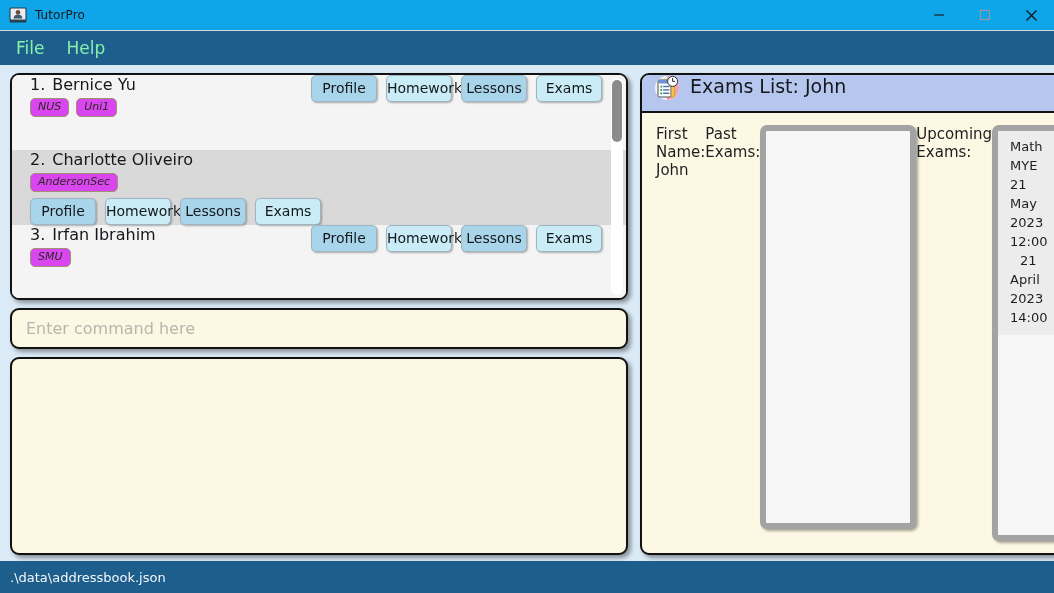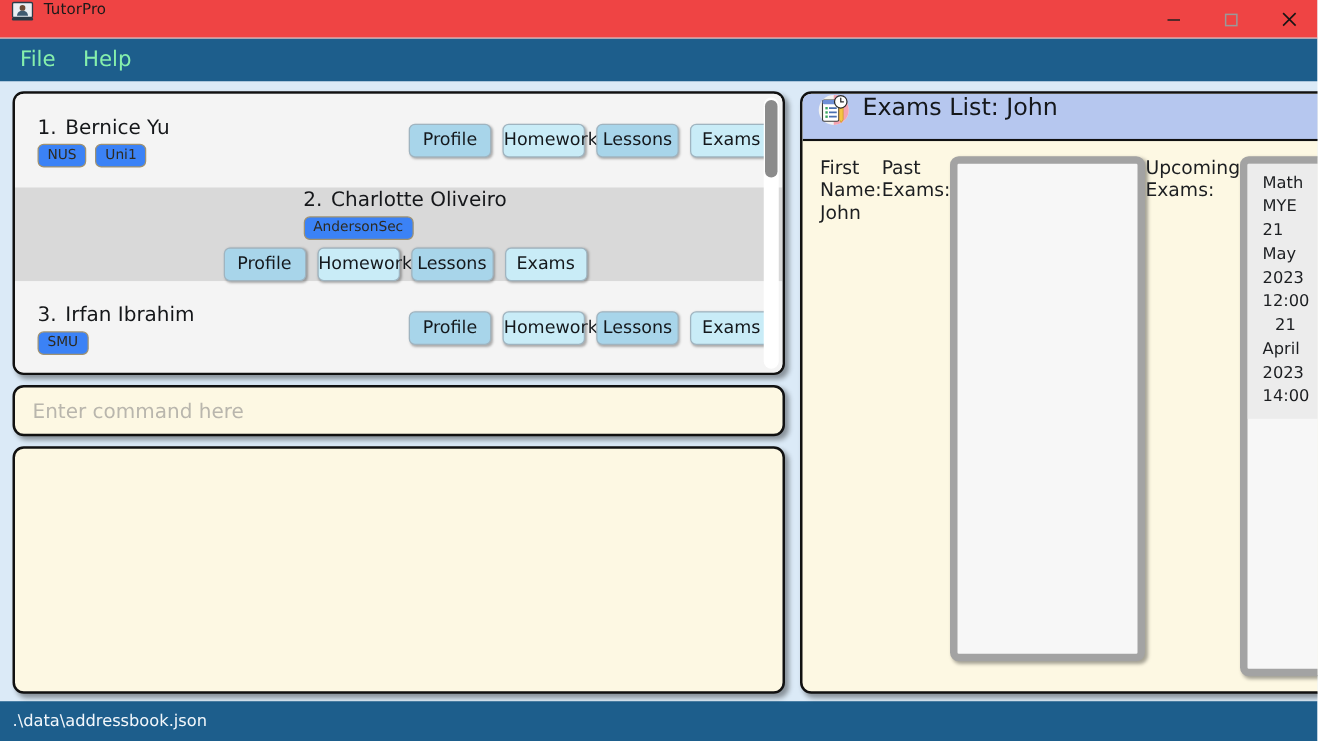--- a/index.html
+++ b/index.html
@@ -17,23 +17,24 @@
     width: 1054px;
     height: 593px;
     background: #dbeaf7;
     display: flex;
     flex-direction: column;
   }
 
   
   .titlebar {
     height: 31px;
-    background: #ef4444;
+    background: #0ea5e9;
     border-bottom: 1px solid #d8d8d8;
     display: flex;
+    align-items: center;
     flex: 0 0 31px;
   }
   .titlebar .app-icon {
     width: 18px; height: 18px;
     margin-left: 9px; margin-right: 8px;
     flex: 0 0 18px;
     display: block;
   }
   .titlebar .app-title {
     font-size: 12px;
@@ -111,51 +112,52 @@
     padding: 0;
   }
   .list-scroll {
     flex: 1 1 auto;
     overflow: hidden;
     position: relative;
   }
   .student-row {
     height: 75px;
     display: flex;
-    align-items: center;
-    padding: 0 8px 0 18px;
+    align-items: flex-start;
+    padding: 0 24px 0 18px;
     background: #f4f4f4;
   }
   .student-row.alt { background: #d9d9d9; flex-direction: column; }
 
   .student-info {
     flex: 1 1 auto;
     display: flex;
     flex-direction: column;
     gap: 4px;
     min-width: 0;
   }
   .student-name {
     font-size: 16px;
     color: #15171a;
     font-family: "DejaVu Sans", sans-serif;
     white-space: nowrap;
   }
   .student-name .idx { margin-right: 7px; }
   .tag-row { display: flex; gap: 7px; }
   .tag {
-    background: #3b82f6;
+    background: #d946ef;
     border: 1px solid #9f9272;
     border-radius: 5px;
     font-size: 11px;
     color: #2d2a21;
     padding: 1px 7px 2px 7px;
     line-height: 14px;
     font-family: "DejaVu Sans", sans-serif;
     white-space: nowrap;
+    font-style: italic;
   }
 
   .btn-group { display: flex; gap: 9px; flex: 0 0 auto; }
   .pill-btn {
     border: 1px solid #9fb4c0;
     border-radius: 5px;
     font-size: 14px;
     color: #14181c;
     padding: 6px 0 7px 0;
     width: 66px;

